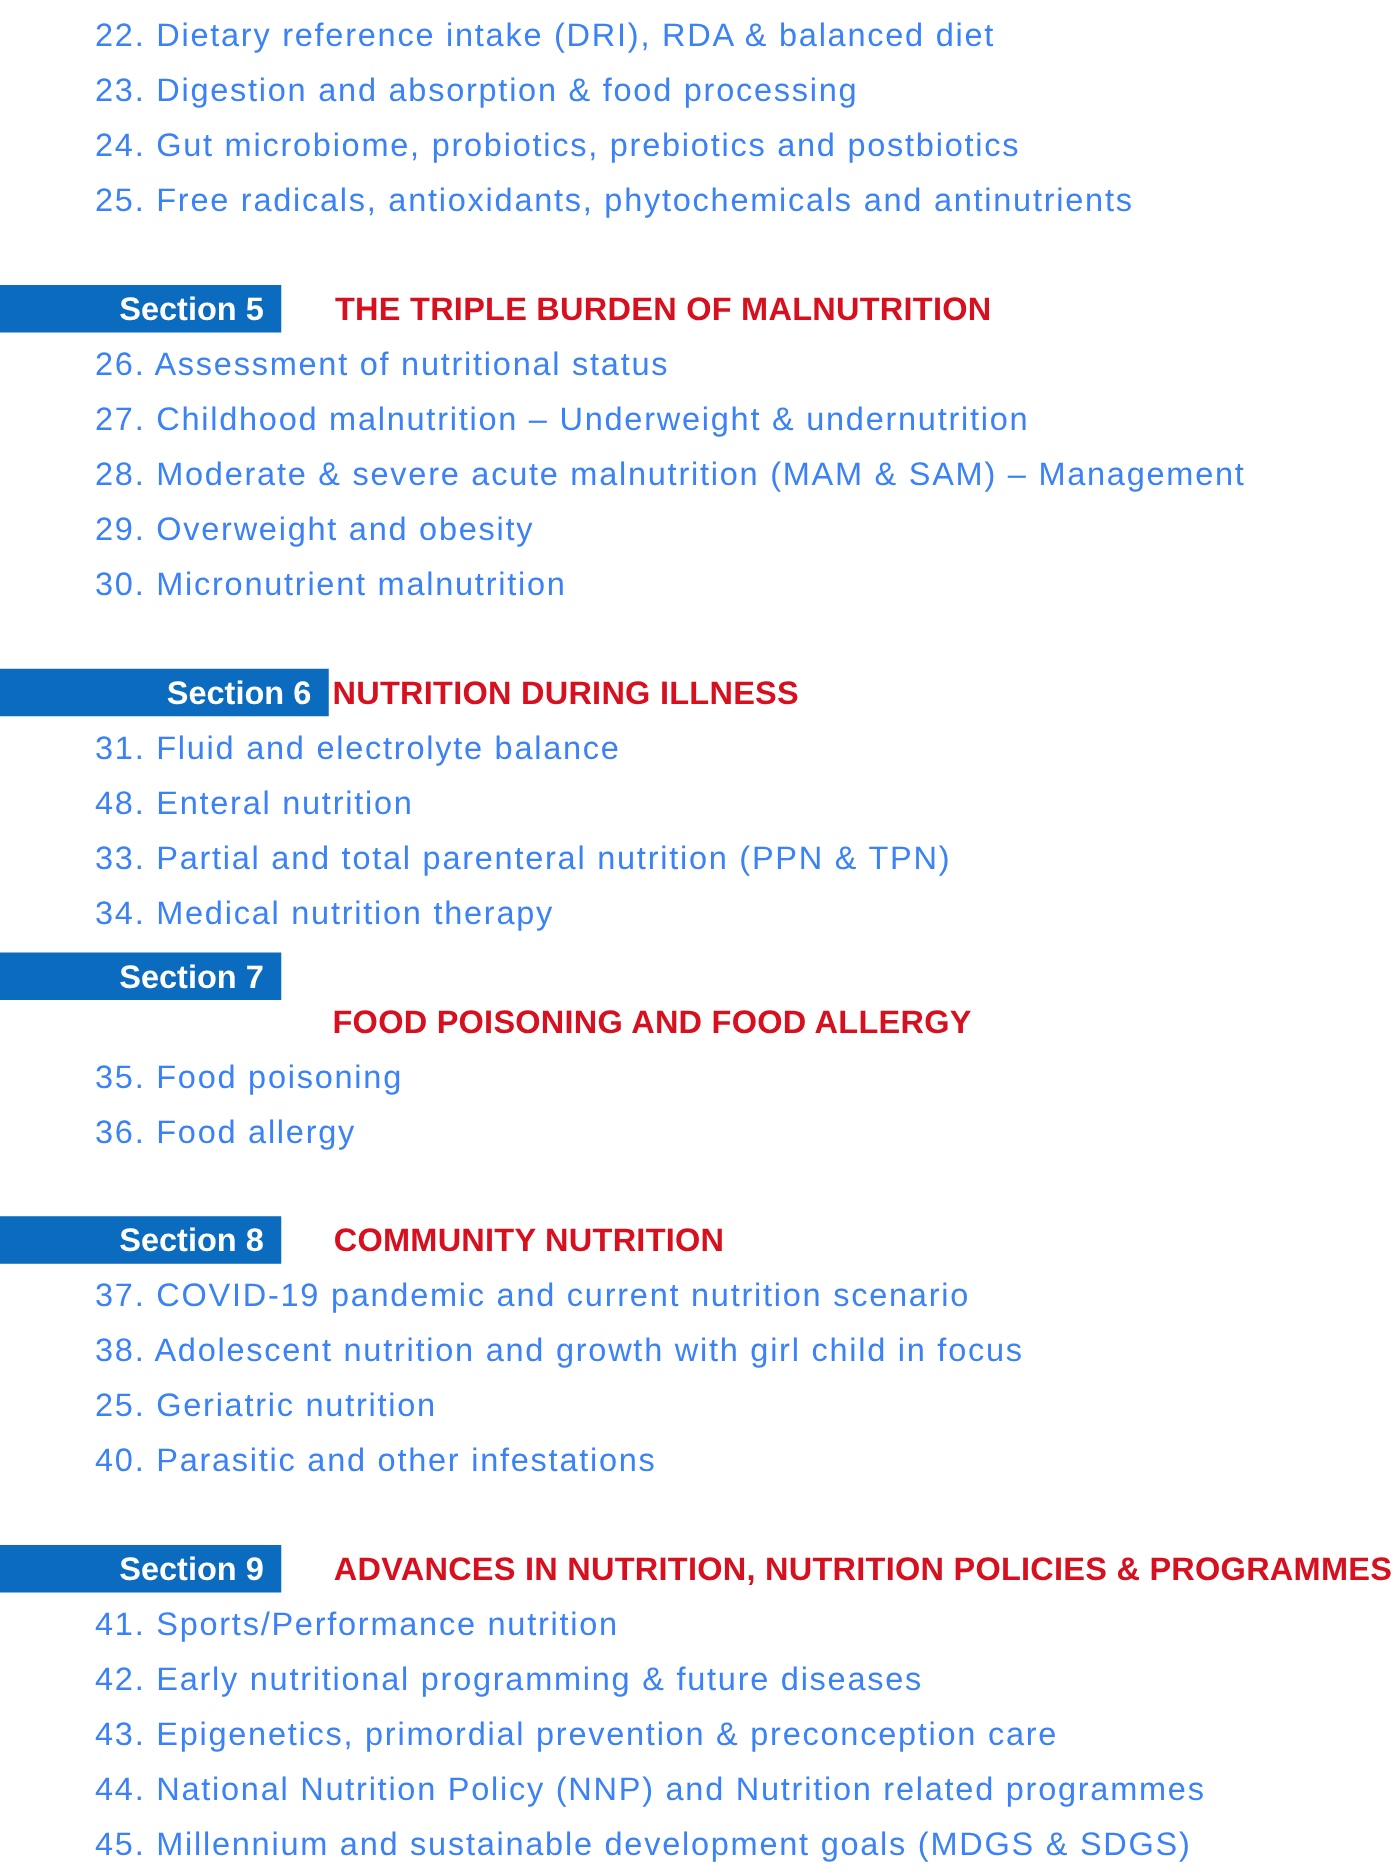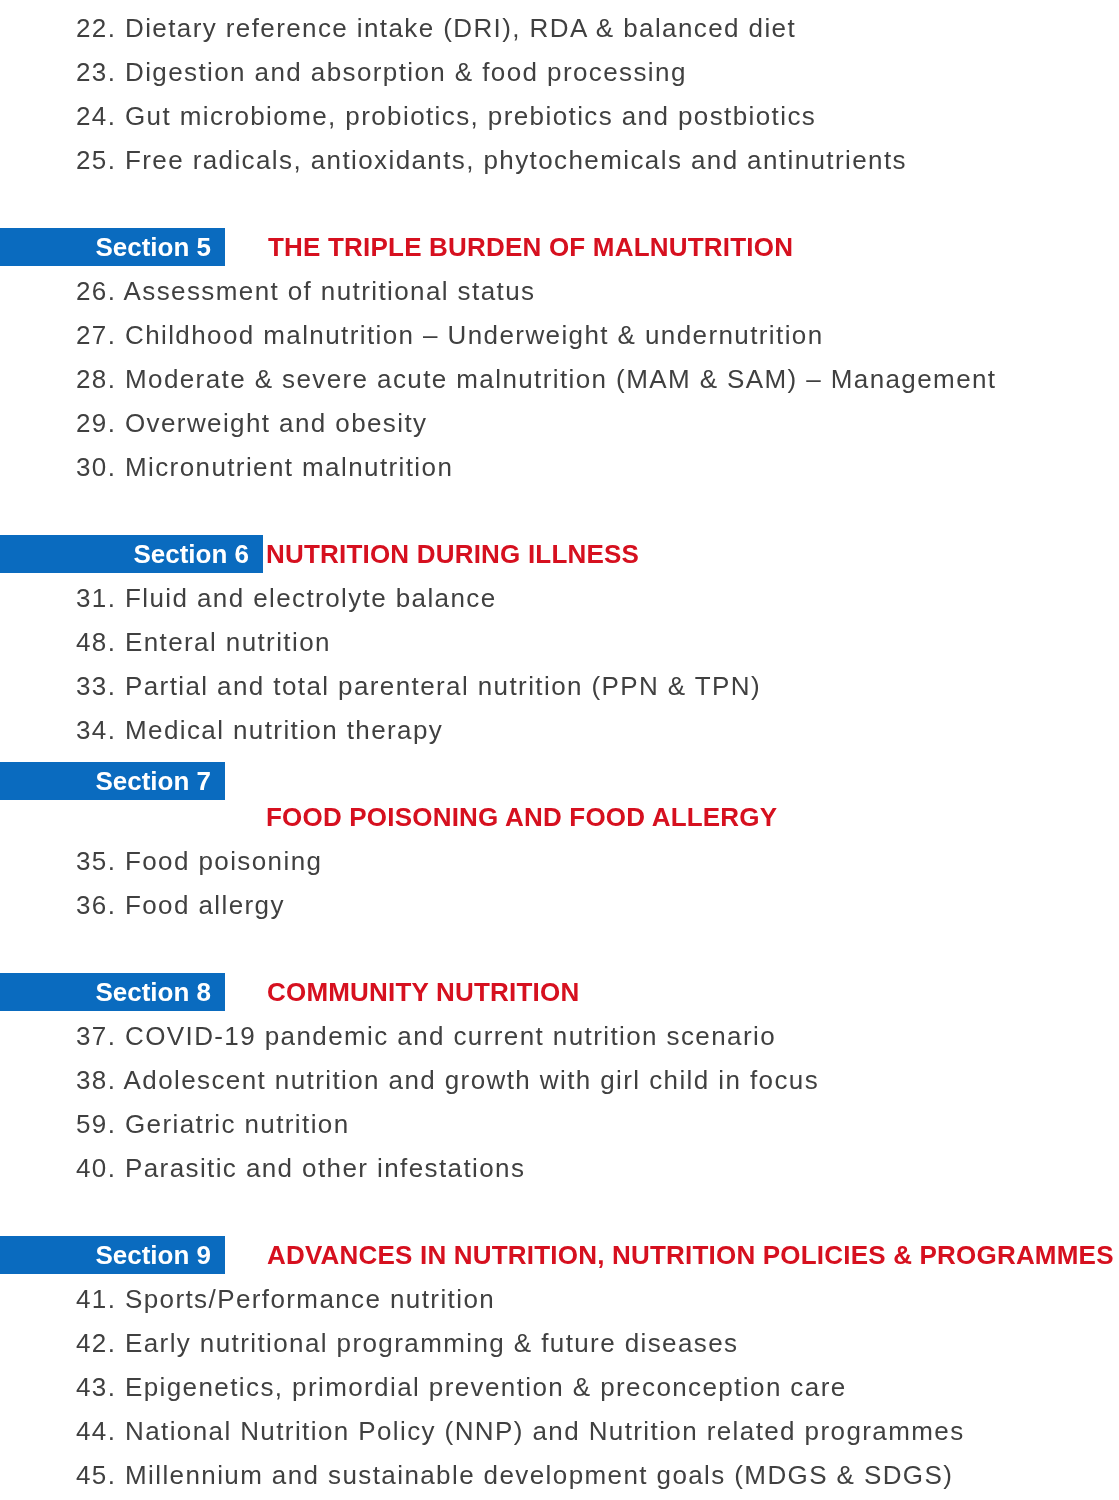--- a/index.html
+++ b/index.html
@@ -1,19 +1,19 @@
 <!DOCTYPE html>
 <html><head>
 <meta charset="utf-8">
 <style>
   html, body { margin:0; padding:0; background:#ffffff; }
   body { width:1119px; height:1500px; position:relative; overflow:hidden;
          font-family:"Liberation Sans", sans-serif; color:#222; }
   .item { position:absolute; left:76px; font-size:26px; line-height:30px;
-          letter-spacing:1.4px; color:#404040; white-space:nowrap; }
+          letter-spacing:1.4px; color:#3b82f6; white-space:nowrap; }
   .banner { position:absolute; left:0; height:38px; background:#0a6bbf;
             color:#fff; font-weight:bold; font-size:26px; line-height:38px;
             text-align:right; padding-right:14px; box-sizing:border-box; }
   .stitle { position:absolute; font-weight:bold; font-size:26px; line-height:38px;
             color:#d6101f; white-space:nowrap; letter-spacing:0.2px;margin-left:32px; }
 </style>
 </head>
 <body>
 
 <div class="item" style="top:13px">22. Dietary reference intake (DRI), RDA &amp; balanced diet</div>
@@ -38,21 +38,21 @@
 
 <div class="banner" style="top:762px;width:225px">Section 7</div>
 <div class="stitle" style="top:798px;left:234px">FOOD POISONING AND FOOD ALLERGY</div>
 <div class="item" style="top:846px">35. Food poisoning</div>
 <div class="item" style="top:890px">36. Food allergy</div>
 
 <div class="banner" style="top:973px;width:225px">Section 8</div>
 <div class="stitle" style="top:973px;left:235px">COMMUNITY NUTRITION</div>
 <div class="item" style="top:1021px">37. COVID-19 pandemic and current nutrition scenario</div>
 <div class="item" style="top:1065px">38. Adolescent nutrition and growth with girl child in focus</div>
-<div class="item" style="top:1109px">59. Geriatric nutrition</div>
+<div class="item" style="top:1109px">25. Geriatric nutrition</div>
 <div class="item" style="top:1153px">40. Parasitic and other infestations</div>
 
 <div class="banner" style="top:1236px;width:225px">Section 9</div>
 <div class="stitle" style="top:1236px;left:235px">ADVANCES IN NUTRITION, NUTRITION POLICIES &amp; PROGRAMMES</div>
 <div class="item" style="top:1284px">41. Sports/Performance nutrition</div>
 <div class="item" style="top:1328px">42. Early nutritional programming &amp; future diseases</div>
 <div class="item" style="top:1372px">43. Epigenetics, primordial prevention &amp; preconception care</div>
 <div class="item" style="top:1416px">44. National Nutrition Policy (NNP) and Nutrition related programmes</div>
 <div class="item" style="top:1460px">45. Millennium and sustainable development goals (MDGS &amp; SDGS)</div>
 

